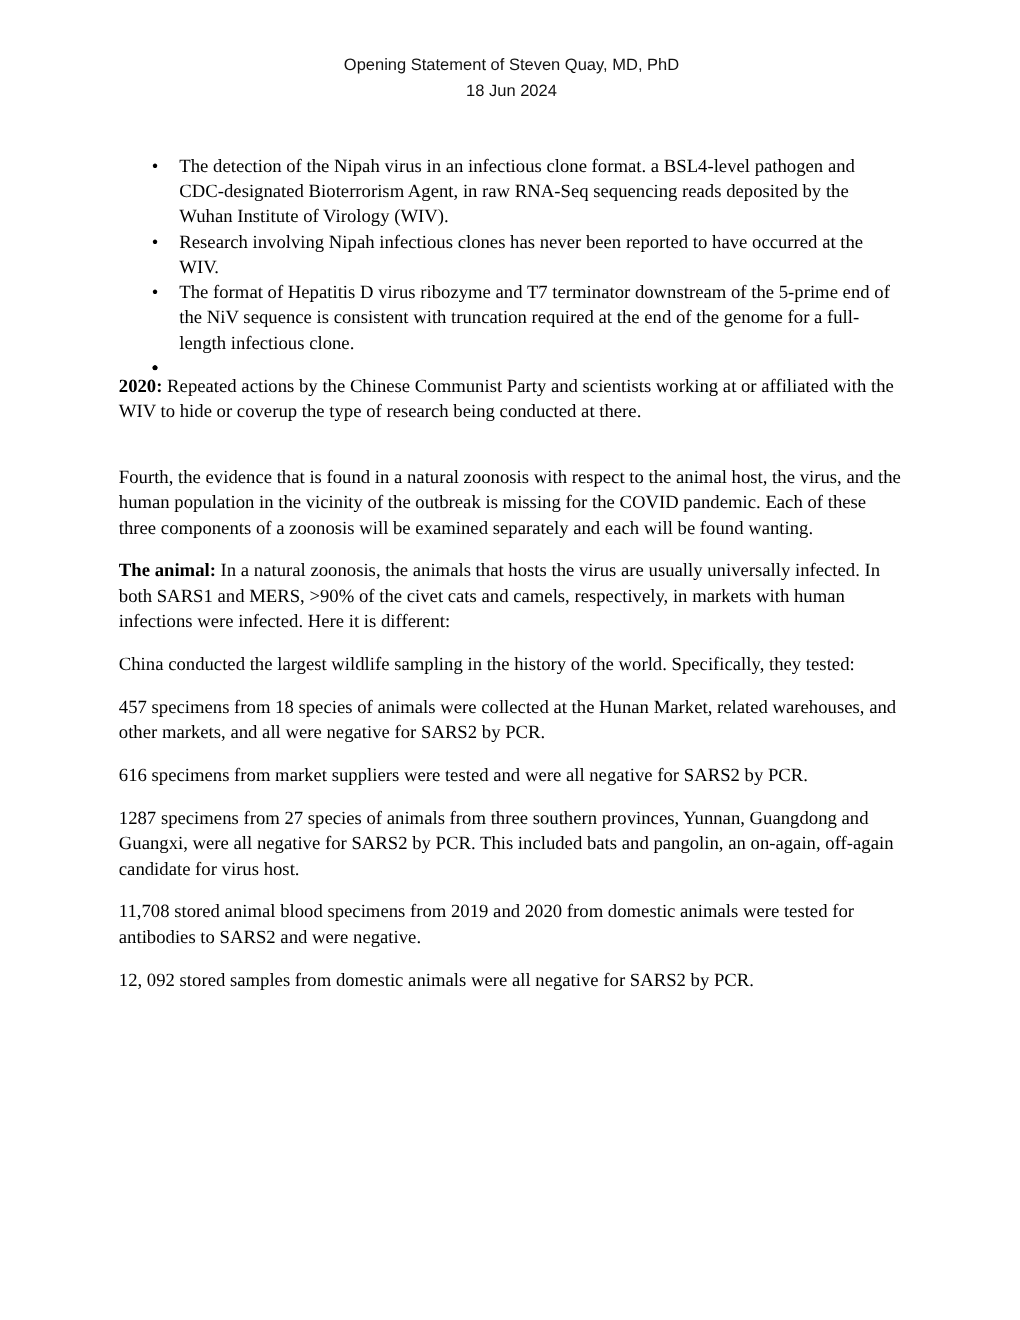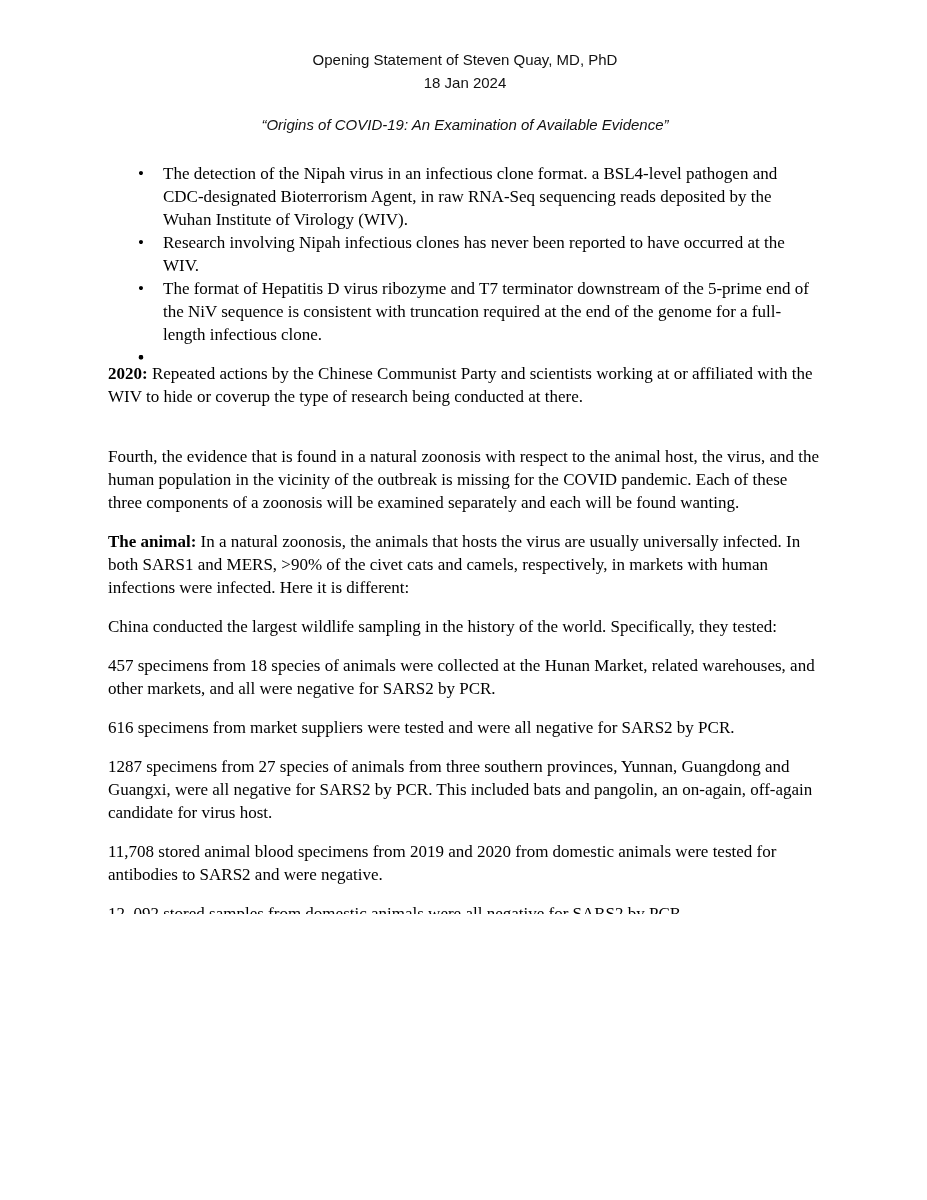--- a/index.html
+++ b/index.html
@@ -82,23 +82,22 @@
   }
 </style>
 </head>
 <body>
 
 <div class="page">
   <div class="content">
 
     <div class="doc-header">
       <div>Opening Statement of Steven Quay, MD, PhD</div>
-      <div>18 Jan 2024</div>
+      <div>18 Jun 2024</div>
       <div class="gap"></div>
-      <div class="quote">“Origins of COVID-19: An Examination of Available Evidence”</div>
     </div>
 
     <div class="body-text">
 
       <ul class="bullet-list">
         <li>
             <span class="bullet-glyph">•</span>
             <span data-slot="text">The detection of the Nipah virus in an infectious clone format. a BSL4-level pathogen and CDC-designated Bioterrorism Agent, in raw RNA-Seq sequencing reads deposited by the Wuhan Institute of Virology (WIV).</span>
           </li>
           <li>

